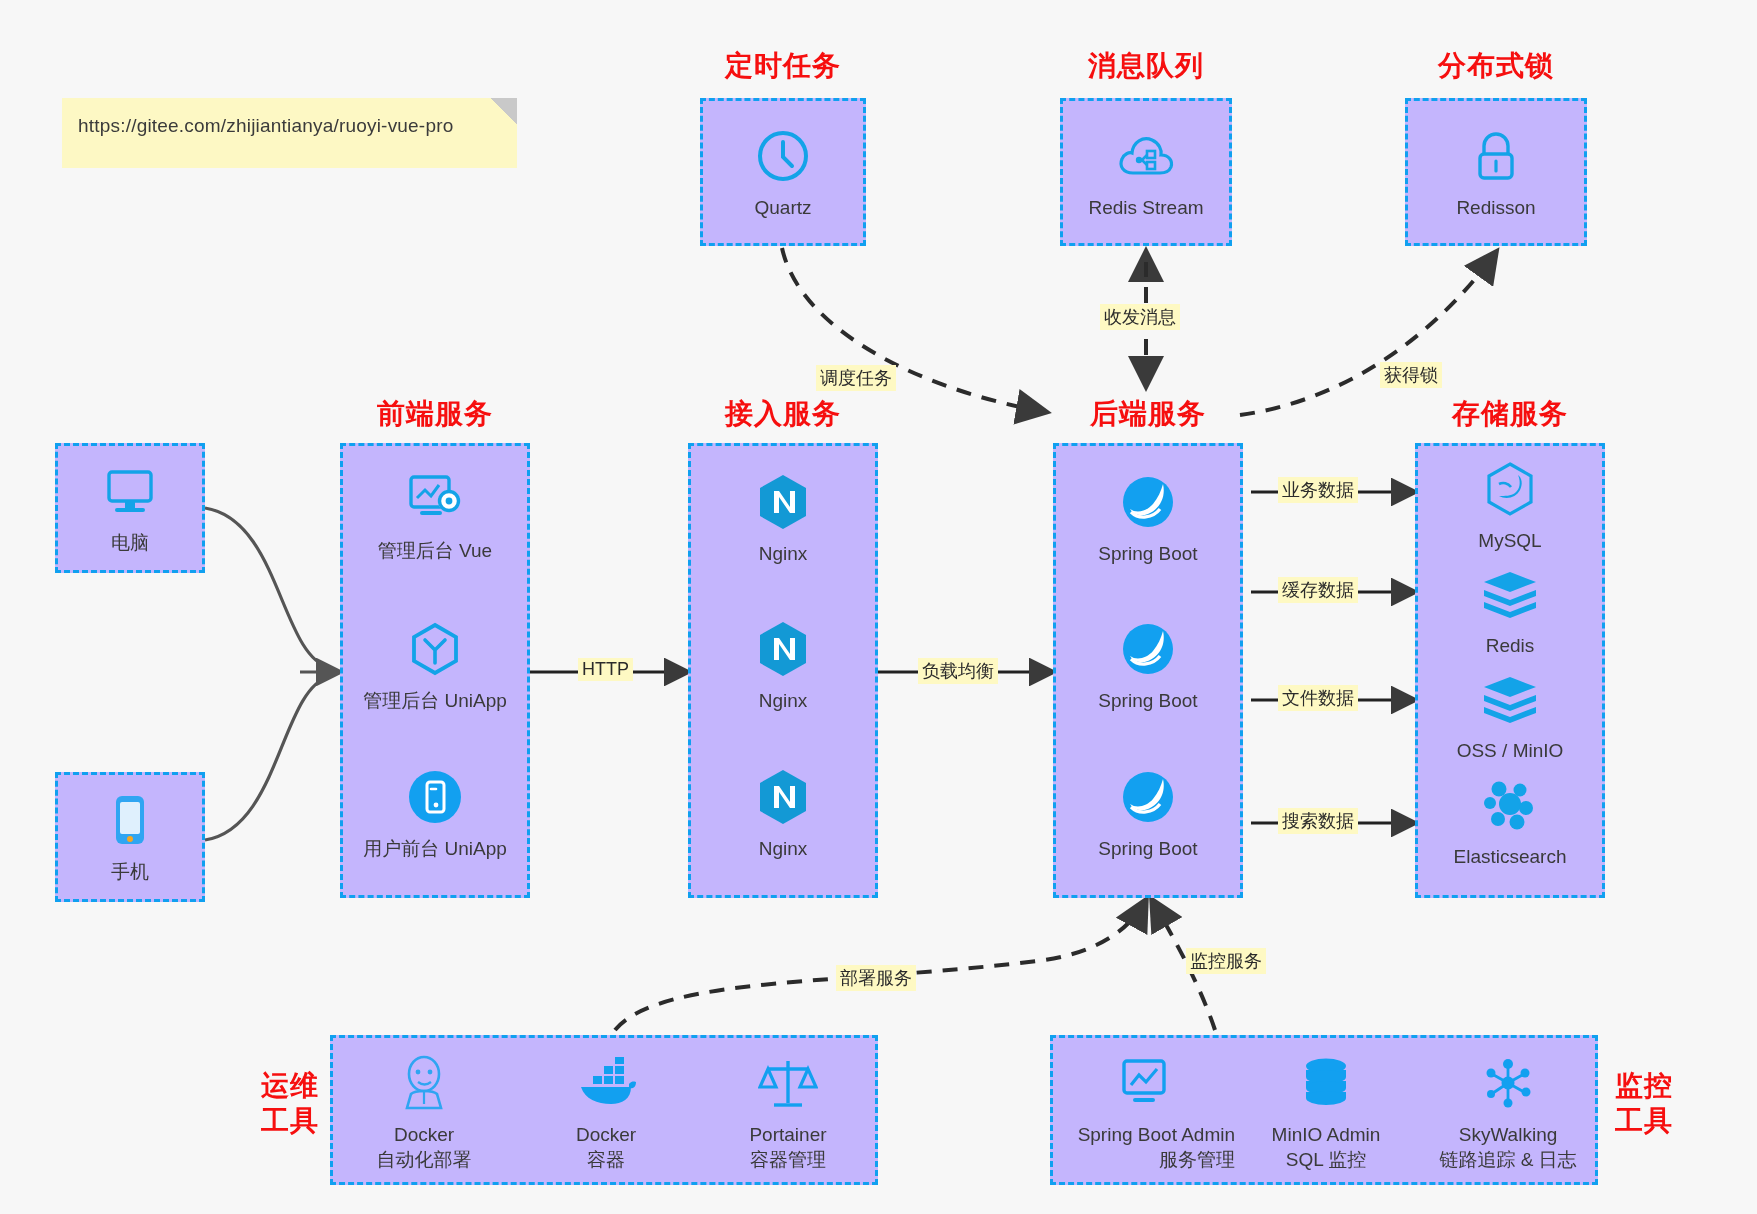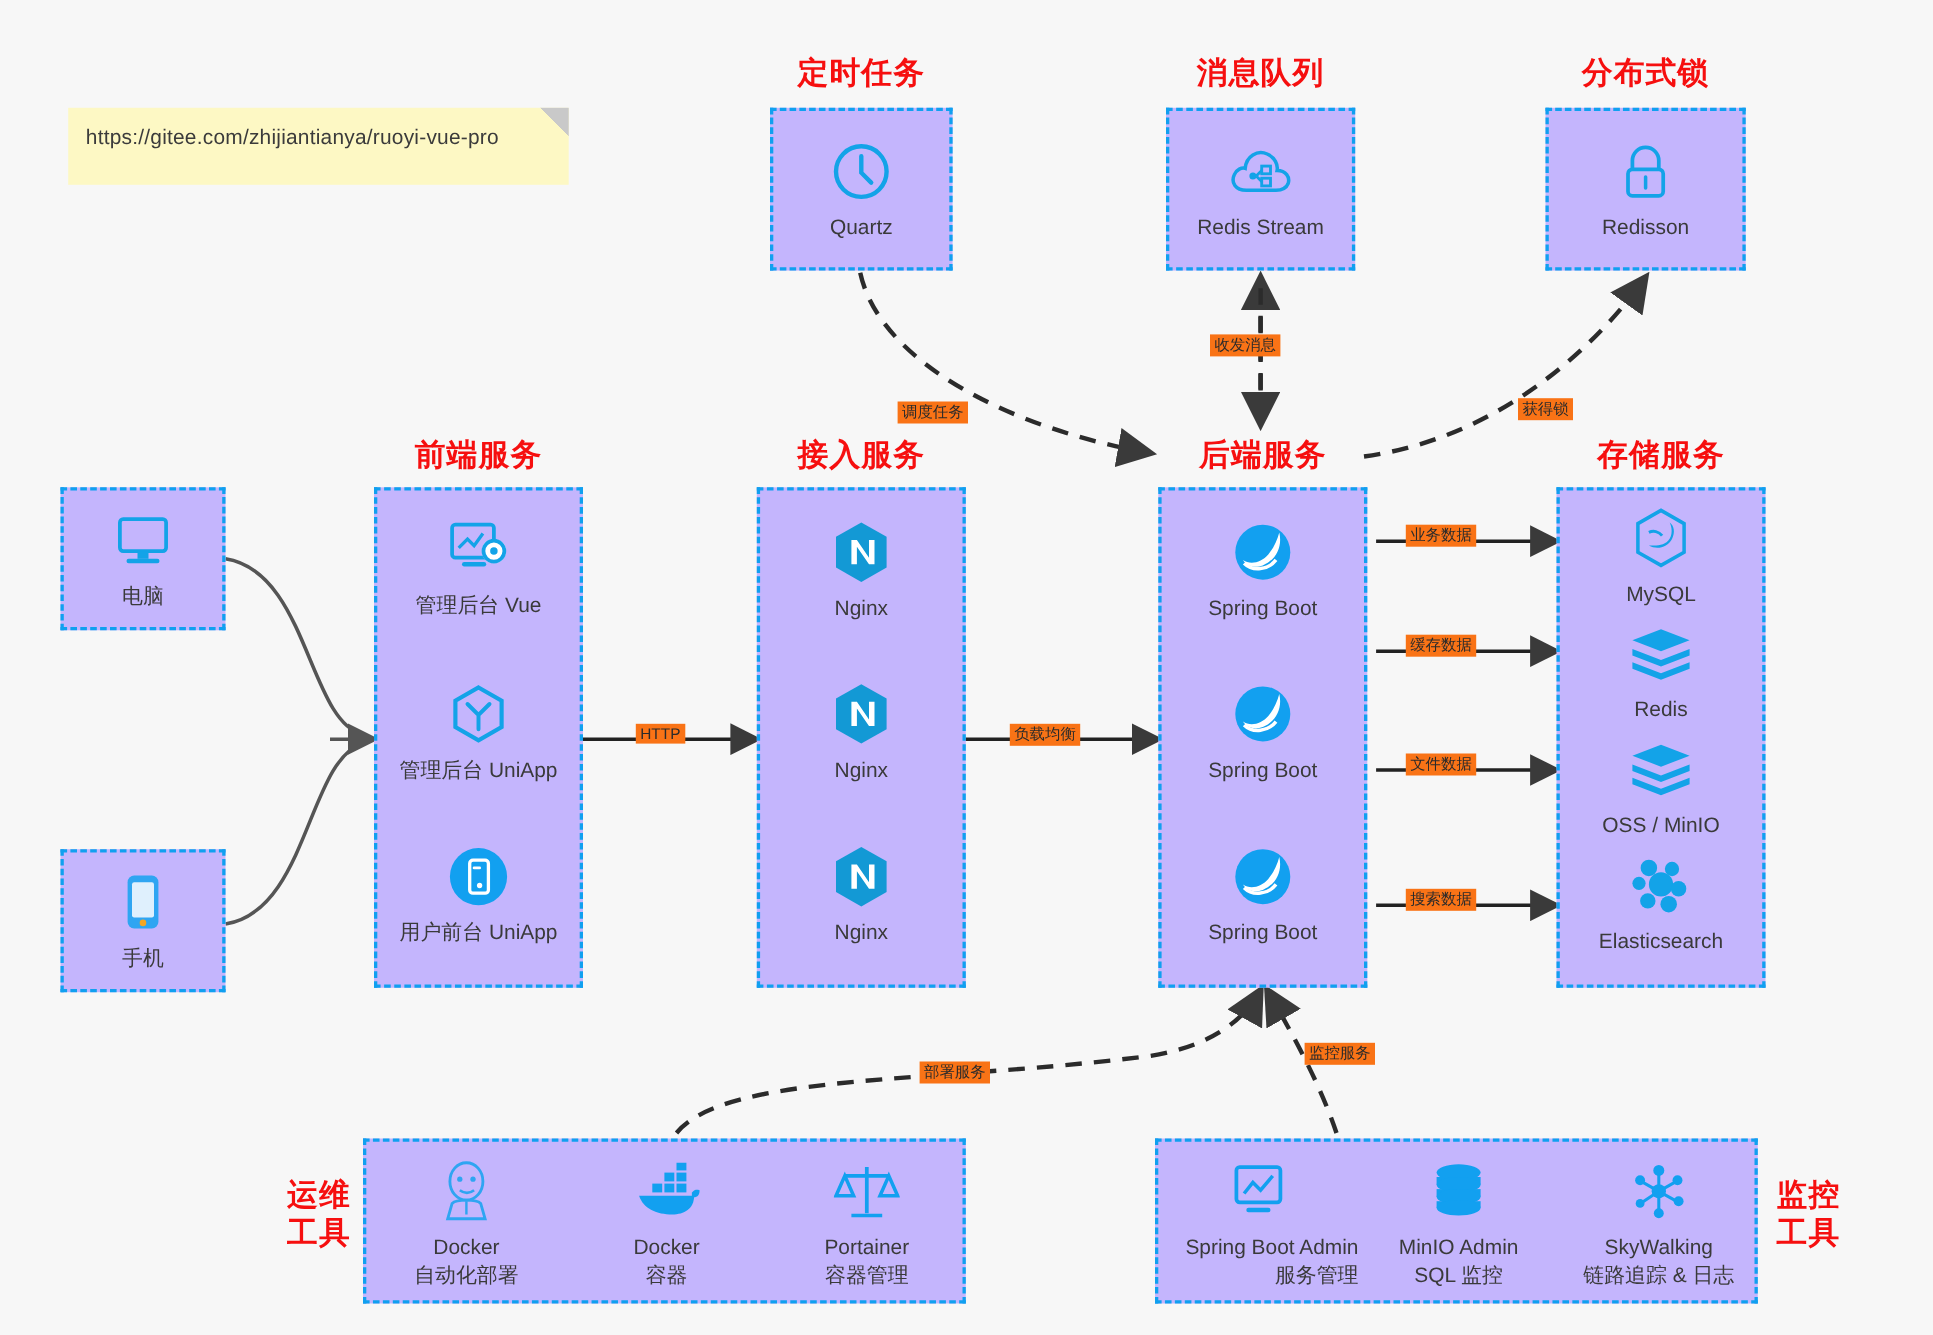--- a/index.html
+++ b/index.html
@@ -39,22 +39,22 @@
   .node { position: absolute; width: 100%; text-align: center; }
   .node .ico { height: 62px; display: flex; align-items: center; justify-content: center; }
   .node .lbl {
     font-size: 19px; color: #3a3a3a; margin-top: 9px; line-height: 1.3;
     white-space: nowrap;
   }
   .node .lbl2 { font-size: 19px; color: #3a3a3a; line-height: 1.3; }
 
   
   .elabel {
-    position: absolute; font-size: 14px; color: #2b2b2b;
-    background: #f97316; padding: 1px 4px; white-space: nowrap;
+    position: absolute; font-size: 18px; color: #2b2b2b;
+    background: #fef9c3; padding: 1px 4px; white-space: nowrap;
   }
   svg.wires { position: absolute; left: 0; top: 0; width: 1757px; height: 1214px; pointer-events: none; }
 </style>
 </head>
 <body>
 
 <div id="canvas">
 
   <svg class="wires" viewBox="0 0 1757 1214">
     <defs>

